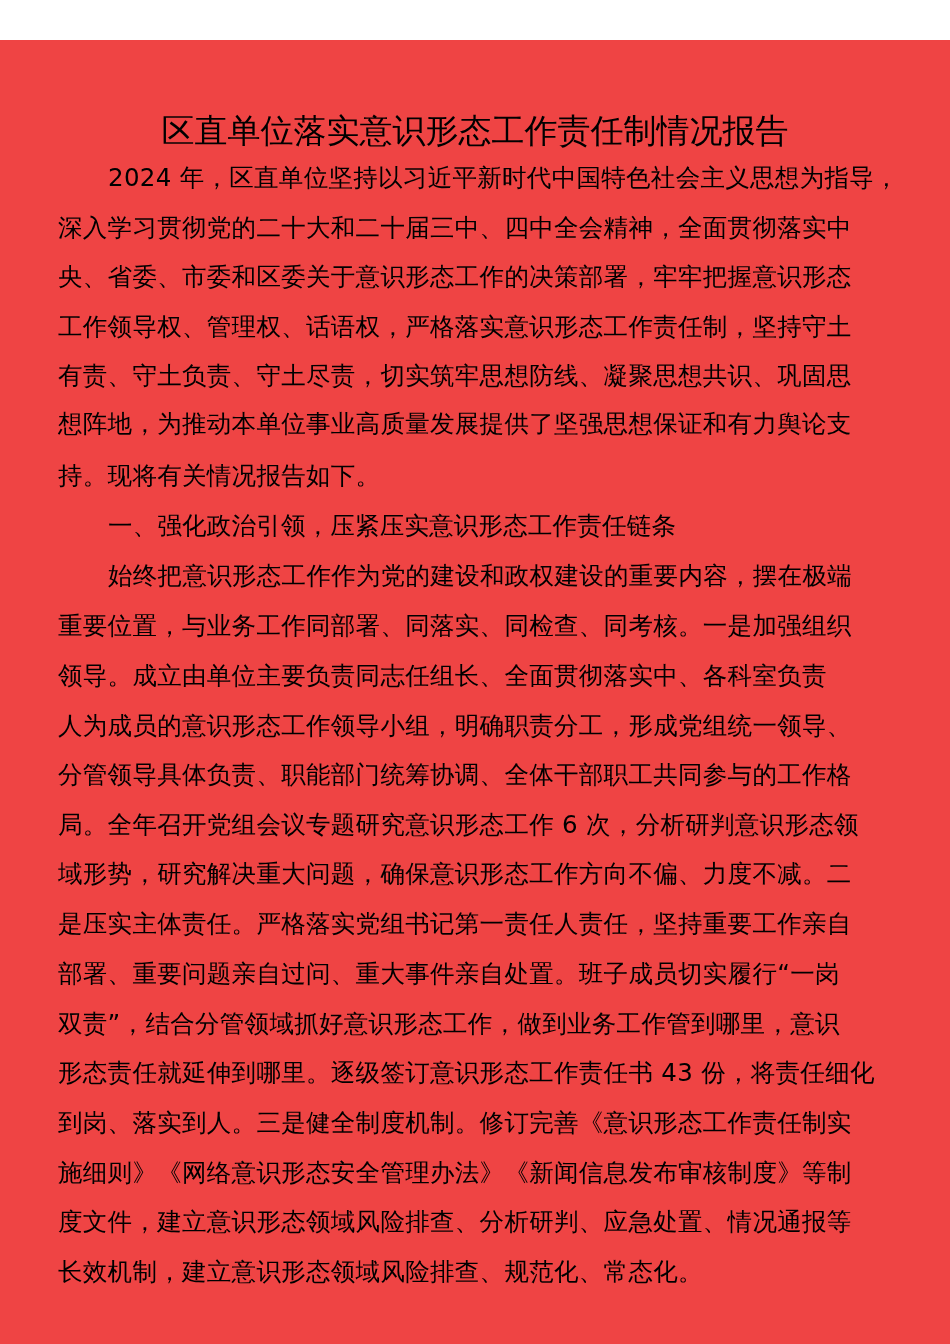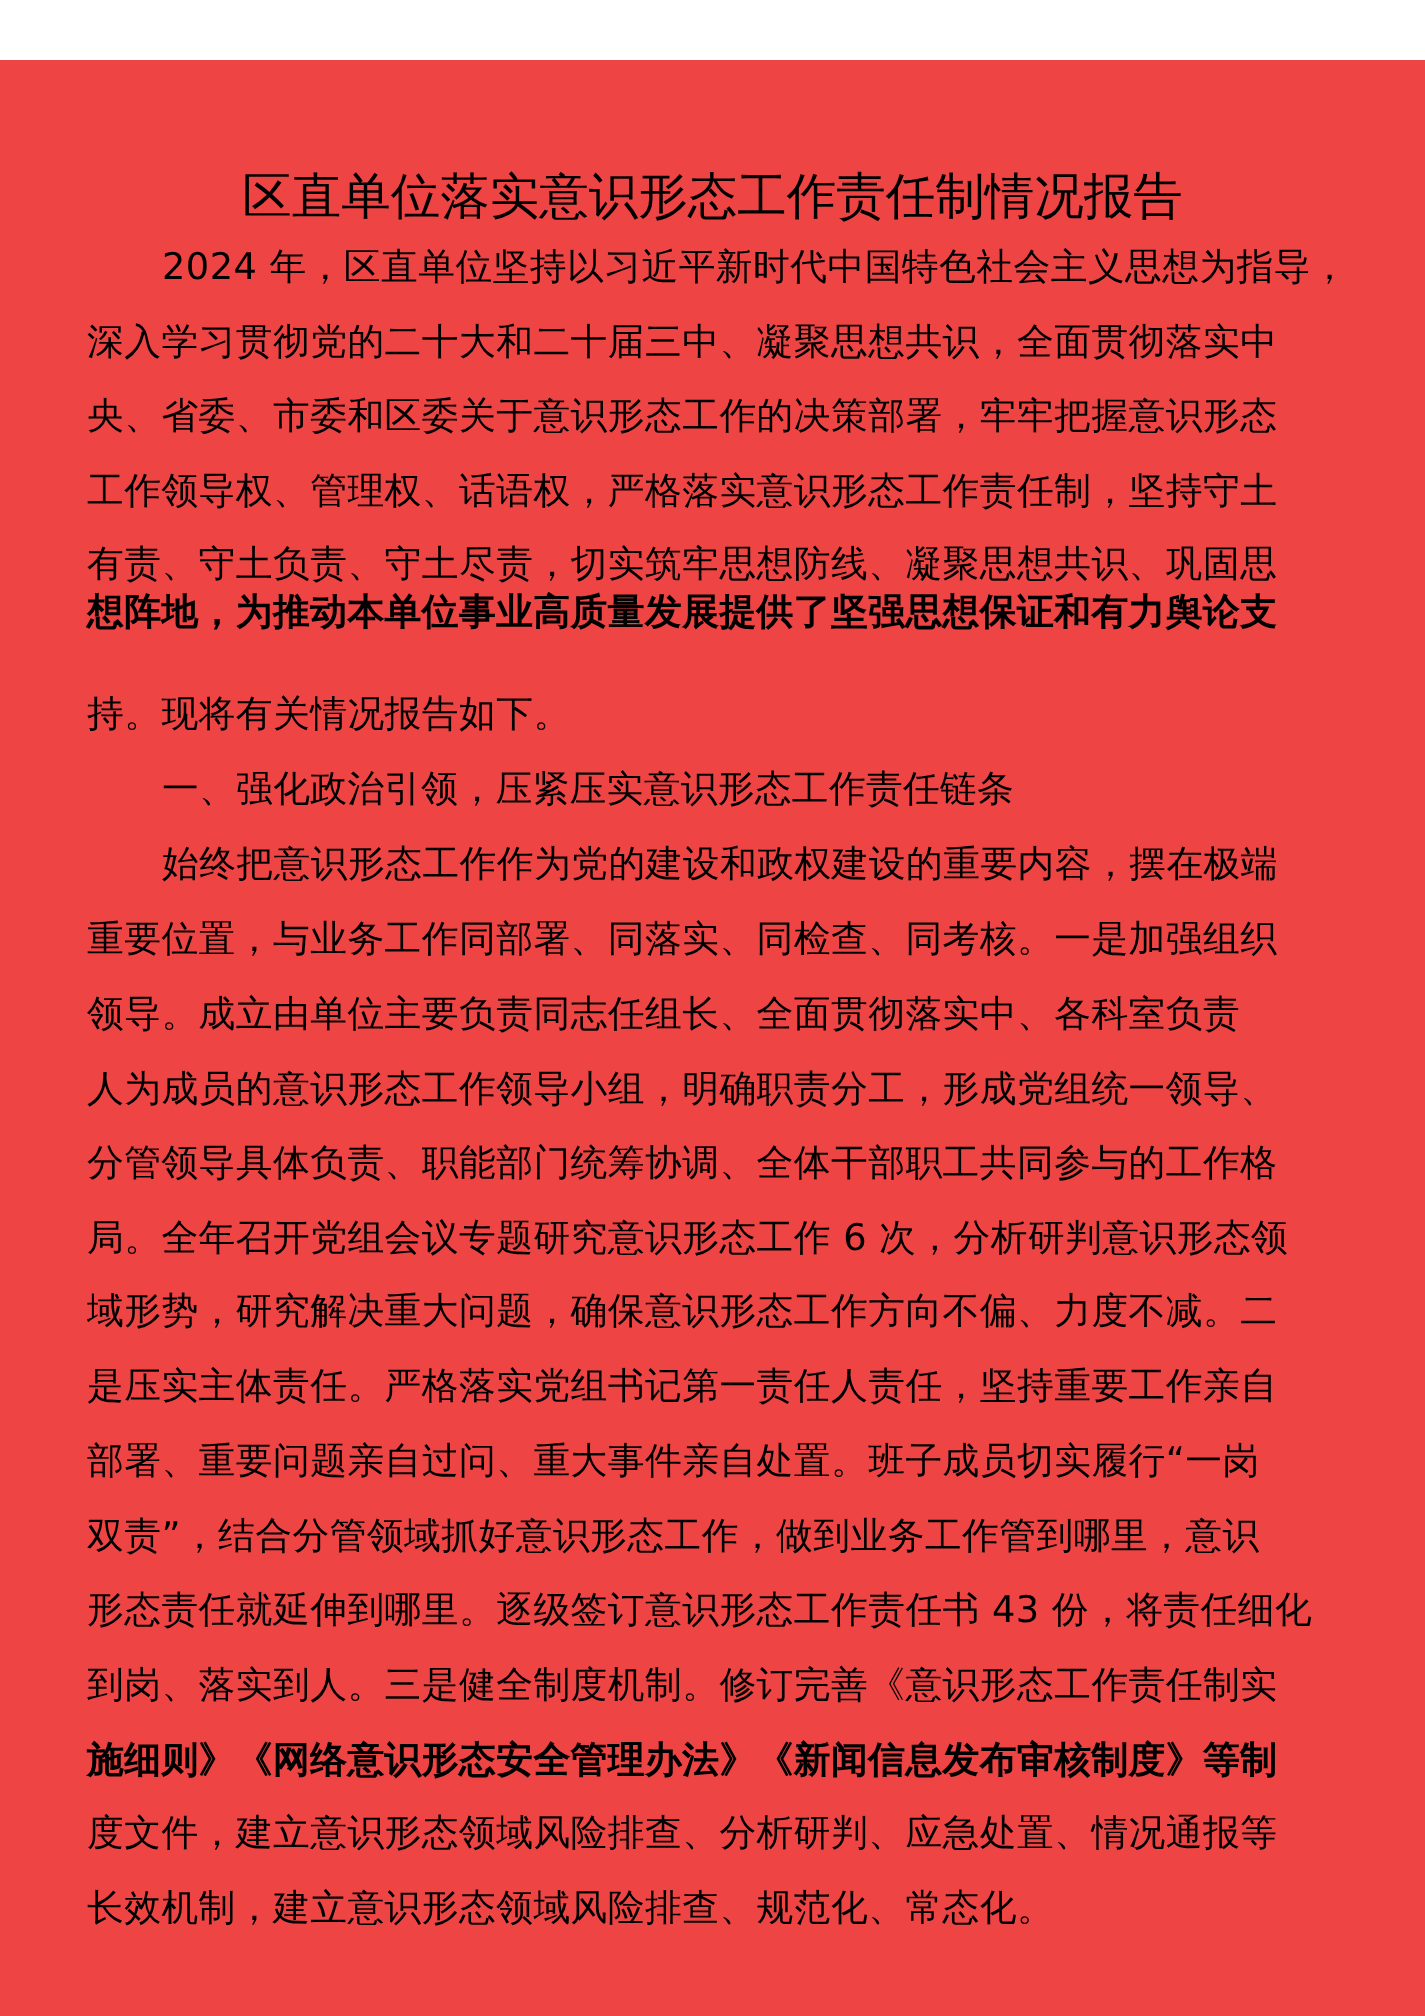--- a/index.html
+++ b/index.html
@@ -53,43 +53,43 @@
   </style>
 </head>
 <body>
 
 <div class="page">
 
   <div class="doc-title">区直单位落实意识形态工作责任制情况报告</div>
 
   <div>
     <div class="line indent" style="top:118px;">2024 年，区直单位坚持以习近平新时代中国特色社会主义思想为指导，</div>
-    <div class="line" style="top:168px;">深入学习贯彻党的二十大和二十届三中、凝聚思想共识，全面贯彻落实中</div>
+    <div class="line" style="top:168px;">深入学习贯彻党的二十大和二十届三中、四中全会精神，全面贯彻落实中</div>
     <div class="line" style="top:217px;">央、省委、市委和区委关于意识形态工作的决策部署，牢牢把握意识形态</div>
     <div class="line" style="top:267px;">工作领导权、管理权、话语权，严格落实意识形态工作责任制，坚持守土</div>
     <div class="line" style="top:316px;">有责、守土负责、守土尽责，切实筑牢思想防线、凝聚思想共识、巩固思</div>
-    <div class="line" style="top:348px;font-weight:bold;">想阵地，为推动本单位事业高质量发展提供了坚强思想保证和有力舆论支</div>
+    <div class="line" style="top:364px;">想阵地，为推动本单位事业高质量发展提供了坚强思想保证和有力舆论支</div>
     <div class="line" style="top:416px;">持。现将有关情况报告如下。</div>
   </div>
 
   <div>
     <div class="line indent heading" style="top:466px;">一、强化政治引领，压紧压实意识形态工作责任链条</div>
   </div>
 
   <div>
     <div class="line indent" style="top:516px;">始终把意识形态工作作为党的建设和政权建设的重要内容，摆在极端</div>
     <div class="line" style="top:566px;">重要位置，与业务工作同部署、同落实、同检查、同考核。一是加强组织</div>
     <div class="line" style="top:616px;">领导。成立由单位主要负责同志任组长、全面贯彻落实中、各科室负责</div>
     <div class="line" style="top:666px;">人为成员的意识形态工作领导小组，明确职责分工，形成党组统一领导、</div>
     <div class="line" style="top:715px;">分管领导具体负责、职能部门统筹协调、全体干部职工共同参与的工作格</div>
     <div class="line" style="top:765px;">局。全年召开党组会议专题研究意识形态工作 6 次，分析研判意识形态领</div>
     <div class="line" style="top:814px;">域形势，研究解决重大问题，确保意识形态工作方向不偏、力度不减。二</div>
     <div class="line" style="top:864px;">是压实主体责任。严格落实党组书记第一责任人责任，坚持重要工作亲自</div>
     <div class="line" style="top:914px;text-align:center;">部署、重要问题亲自过问、重大事件亲自处置。班子成员切实履行“一岗</div>
     <div class="line" style="top:964px;">双责”，结合分管领域抓好意识形态工作，做到业务工作管到哪里，意识</div>
     <div class="line" style="top:1013px;">形态责任就延伸到哪里。逐级签订意识形态工作责任书 43 份，将责任细化</div>
     <div class="line" style="top:1063px;">到岗、落实到人。三是健全制度机制。修订完善《意识形态工作责任制实</div>
-    <div class="line" style="top:1113px;font-weight:bold;">施细则》《网络意识形态安全管理办法》《新闻信息发布审核制度》等制</div>
+    <div class="line" style="top:1113px;">施细则》《网络意识形态安全管理办法》《新闻信息发布审核制度》等制</div>
     <div class="line" style="top:1162px;">度文件，建立意识形态领域风险排查、分析研判、应急处置、情况通报等</div>
     <div class="line" style="top:1212px;">长效机制，建立意识形态领域风险排查、规范化、常态化。</div>
   </div>
 
 </div>
 
 </body></html>

